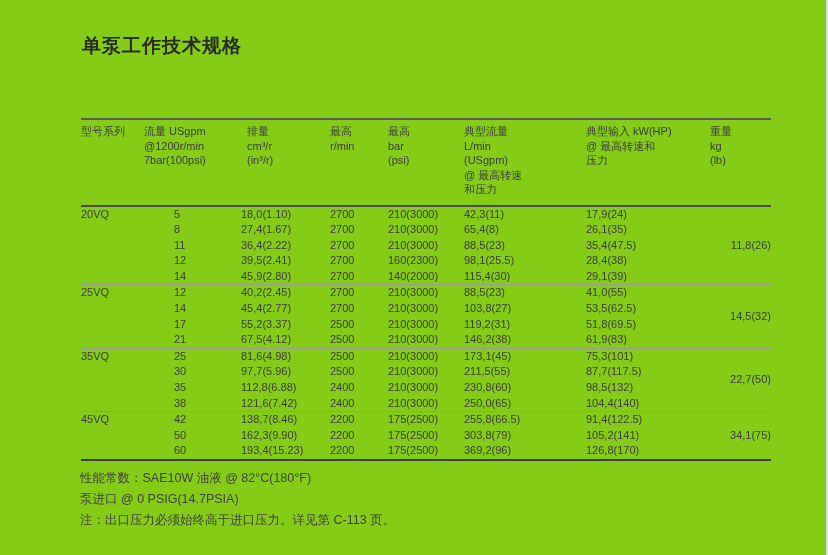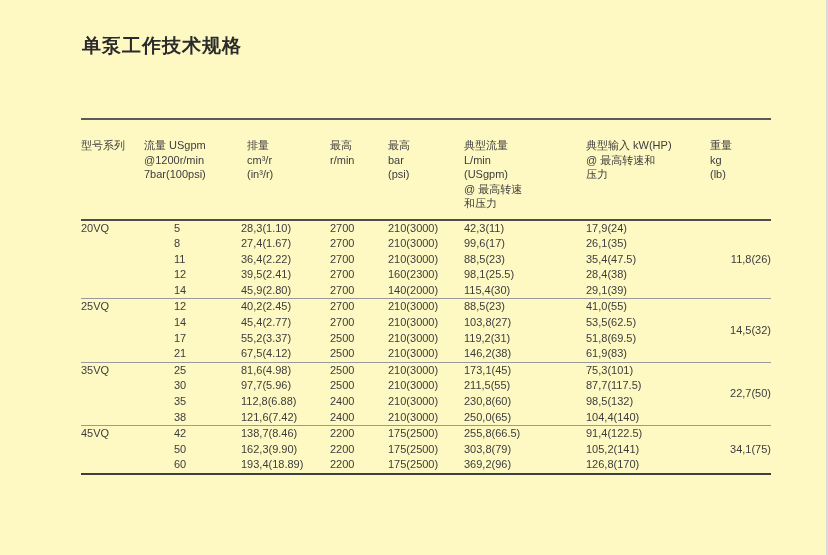--- a/index.html
+++ b/index.html
@@ -7,21 +7,21 @@
   body {
     background: #fdfdfd;
     font-family: "Liberation Sans", "DejaVu Sans", sans-serif;
     color: #3a3a3a;
     overflow: hidden;
   }
   .page {
     position: relative;
     width: 828px;
     height: 555px;
-    background: #fef9c3;
+    background: #84cc16;
     border-right: 2px solid #d9d9d9;
   }
   .page-title {
     position: absolute;
     left: 82px;
     top: 33px;
     font-size: 19px;
     font-weight: bold;
     color: #2b2b2b;
     letter-spacing: 1px;
@@ -43,21 +43,21 @@
   table.spec col.c-bar     { width: 76px; }
   table.spec col.c-typflow { width: 122px; }
   table.spec col.c-input   { width: 118px; }
   table.spec col.c-weight  { width: 67px; }
   table.spec thead th {
     border-top: 2px solid #5a5a5a;
     border-bottom: 2px solid #4c4c4c;
     text-align: left;
     vertical-align: top;
     font-weight: normal;
-    padding: 18px 0 8px 0;
+    padding: 4px 0 8px 0;
     line-height: 14.5px;
     color: #3c3c3c;
   }
   table.spec thead th.pad-s { padding-left: 6px; }
   table.spec td {
     height: 15.6px;
     line-height: 15.6px;
     padding: 0;
     vertical-align: middle;
     white-space: nowrap;
@@ -133,34 +133,34 @@
           <div>重量</div>
           <div>kg</div>
           <div>(lb)</div>
         </th>
       </tr>
     </thead>
     <tbody>
         <tr class="group-first">
           <td class="col-model">20VQ</td>
           <td class="col-flow">5</td>
-          <td class="col-disp">28,3(1.10)</td>
+          <td class="col-disp">18,0(1.10)</td>
           <td class="col-rpm">2700</td>
           <td class="col-bar">210(3000)</td>
           <td class="col-typflow">42,3(11)</td>
           <td class="col-input">17,9(24)</td>
           <td class="col-weight" rowspan="5">11,8(26)</td>
         </tr>
         <tr>
           <td class="col-model"></td>
           <td class="col-flow">8</td>
           <td class="col-disp">27,4(1.67)</td>
           <td class="col-rpm">2700</td>
           <td class="col-bar">210(3000)</td>
-          <td class="col-typflow">99,6(17)</td>
+          <td class="col-typflow">65,4(8)</td>
           <td class="col-input">26,1(35)</td>
         </tr>
         <tr>
           <td class="col-model"></td>
           <td class="col-flow">11</td>
           <td class="col-disp">36,4(2.22)</td>
           <td class="col-rpm">2700</td>
           <td class="col-bar">210(3000)</td>
           <td class="col-typflow">88,5(23)</td>
           <td class="col-input">35,4(47.5)</td>
@@ -272,23 +272,28 @@
           <td class="col-flow">50</td>
           <td class="col-disp">162,3(9.90)</td>
           <td class="col-rpm">2200</td>
           <td class="col-bar">175(2500)</td>
           <td class="col-typflow">303,8(79)</td>
           <td class="col-input">105,2(141)</td>
         </tr>
         <tr>
           <td class="col-model"></td>
           <td class="col-flow">60</td>
-          <td class="col-disp">193,4(18.89)</td>
+          <td class="col-disp">193,4(15.23)</td>
           <td class="col-rpm">2200</td>
           <td class="col-bar">175(2500)</td>
           <td class="col-typflow">369,2(96)</td>
           <td class="col-input">126,8(170)</td>
         </tr>
       </tbody>
   </table>
 
+  <div class="notes">
+    <div>性能常数：SAE10W 油液 @ 82°C(180°F)</div>
+    <div>泵进口 @ 0 PSIG(14.7PSIA)</div>
+    <div>注：出口压力必须始终高于进口压力。详见第 C-113 页。</div>
+  </div>
 
 </div>
 
 </body></html>

